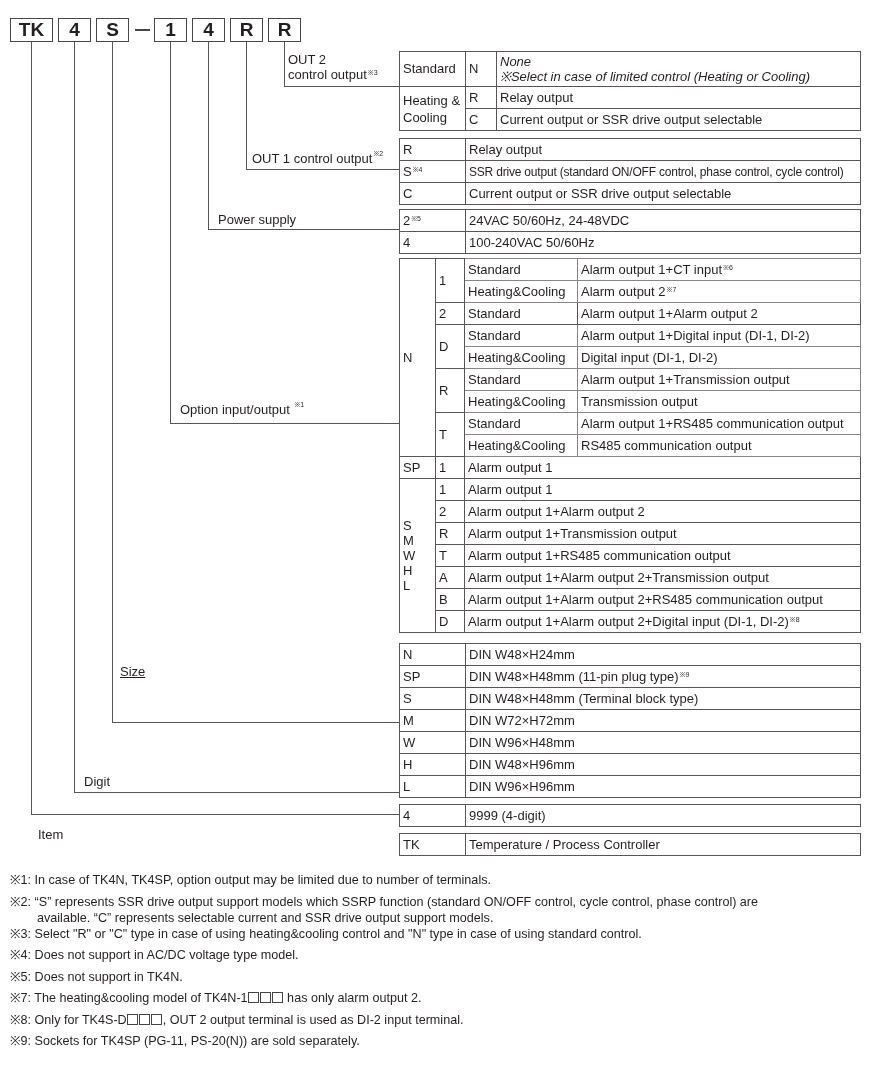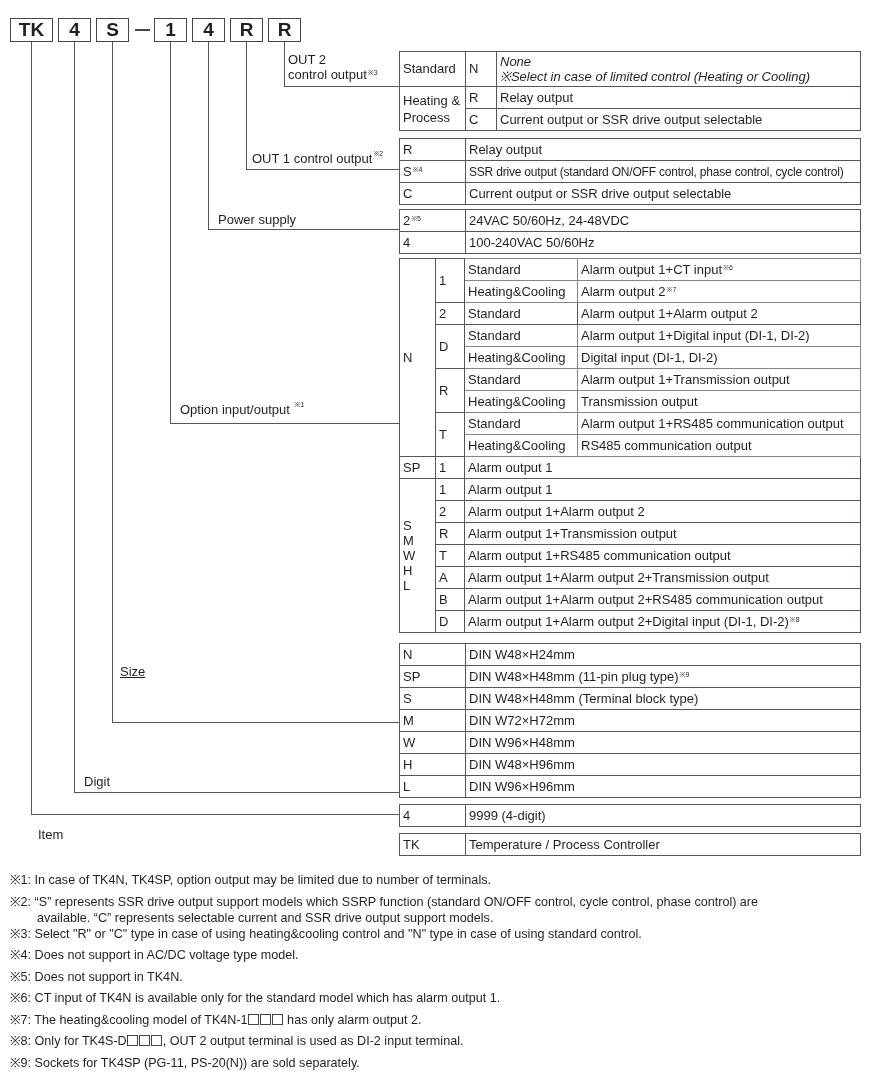--- a/index.html
+++ b/index.html
@@ -87,21 +87,21 @@
     <td style="height:34px;">Standard</td>
     <td>N</td>
     <td style="line-height:15px;font-style:italic;">
       <span>None</span><br>
       <span>※Select in case of limited control (Heating or Cooling)</span>
     </td>
   </tr>
   <tr>
     <td rowspan="2" style="line-height:17px;">
       <span>Heating &amp;</span><br>
-      <span>Process</span>
+      <span>Cooling</span>
     </td>
     <td>R</td>
     <td>Relay output</td>
   </tr>
   <tr>
     <td>C</td>
     <td>Current output or SSR drive output selectable</td>
   </tr>
 </tbody>
   </table>
@@ -301,17 +301,16 @@
       </tr>
 </tbody>
   </table>
 
 <div class="notes">
   <div class="note"><span>※1:</span> <span>In case of TK4N, TK4SP, option output may be limited due to number of terminals.</span></div>
   <div class="note" style="margin-bottom:0;"><span>※2:</span> <span>“S” represents SSR drive output support models which SSRP function (standard ON/OFF control, cycle control, phase control) are</span><span class="cont">available. “C” represents selectable current and SSR drive output support models.</span></div>
   <div class="note"><span>※3:</span> <span>Select "R" or "C" type in case of using heating&amp;cooling control and "N" type in case of using standard control.</span></div>
   <div class="note"><span>※4:</span> <span>Does not support in AC/DC voltage type model.</span></div>
   <div class="note"><span>※5:</span> <span>Does not support in TK4N.</span></div>
-  <div class="note"><span>※6:</span> <span>CT input of TK4N is available only for the standard model which has alarm output 1.</span></div>
   <div class="note"><span>※7:</span> <span>The heating&amp;cooling model of TK4N-1</span><span class="sq"></span><span class="sq"></span><span class="sq"></span><span> has only alarm output 2.</span></div>
   <div class="note"><span>※8:</span> <span>Only for TK4S-D</span><span class="sq"></span><span class="sq"></span><span class="sq"></span><span>, OUT 2 output terminal is used as DI-2 input terminal.</span></div>
   <div class="note"><span>※9:</span> <span>Sockets for TK4SP (PG-11, PS-20(N)) are sold separately.</span></div>
 </div>
 
 </body></html>

